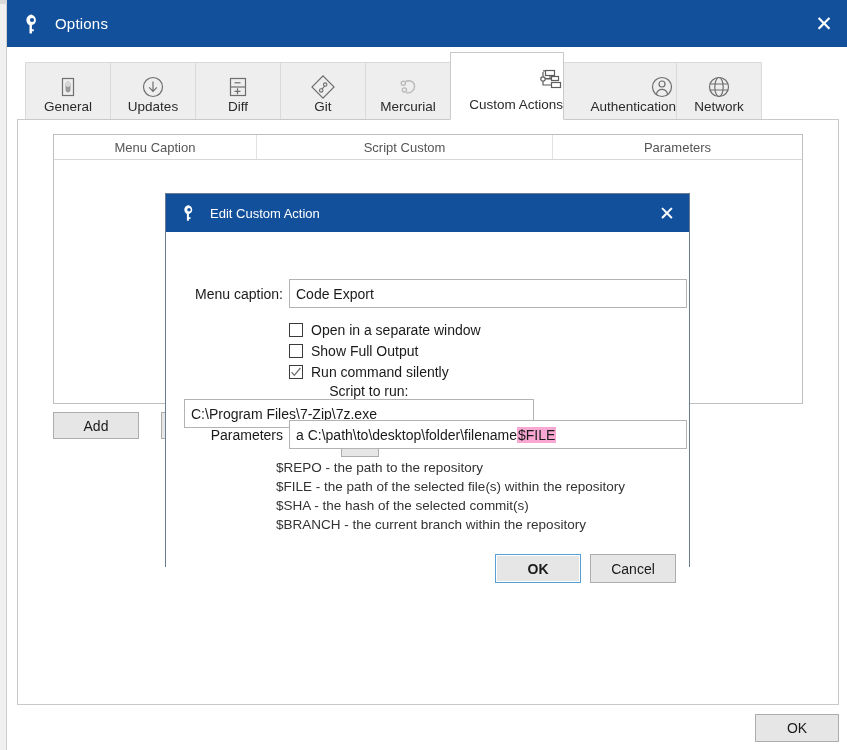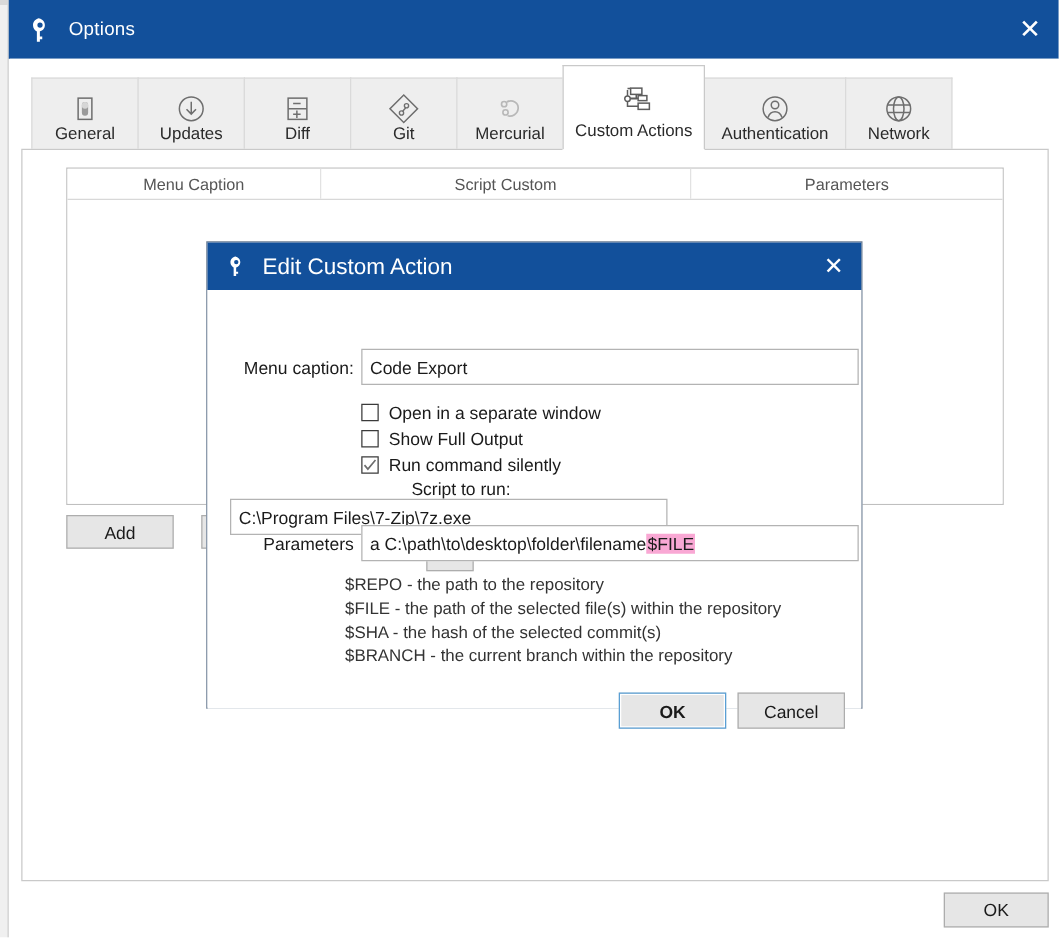--- a/index.html
+++ b/index.html
@@ -75,21 +75,21 @@
     padding-top: 7px;
     cursor: pointer;
     position: relative;
   }
   .tab .tlabel {
     font-size: 13.5px; color: #2a2a2a;
     position: absolute; bottom: 6px;
     white-space: nowrap;
   }
   .tab .ticon { height: 30px; display: flex; align-items: center; justify-content: center; margin-top: 2px;}
-  .tab.wide { width: 114px; }
+  .tab.wide { width: 114px; align-items: flex-end; }
   .tab.active {
     background: #ffffff;
     height: 68px;
     border: 1px solid #c9c9c9;
     border-bottom: 1px solid #ffffff;
     z-index: 5;
     padding-top: 10px;
   }
   .tab.active .tlabel { bottom: 7px; }
 
@@ -161,21 +161,21 @@
     background: #ffffff;
     border: 1px solid #6a7c92;
     box-shadow: 0 0 0 0 rgba(0,0,0,0);
   }
   .dlg-title {
     height: 38px; background: #12509b;
     display: flex; align-items: center;
   }
   .dlg-ticon { margin-left: 12px; width: 22px; height: 22px;
     display: flex; align-items: center; justify-content: center; }
-  .dlg-ttext { margin-left: 10px; color: #ffffff; font-size: 18px; }
+  .dlg-ttext { margin-left: 10px; color: #ffffff; font-size: 13px; }
   .dlg-close {
     margin-left: auto; width: 44px; height: 38px;
     display: flex; align-items: center; justify-content: center;
     color: #ffffff; font-size: 19px; cursor: pointer;
   }
 
   .dlg-body { position: relative; height: 335px; background: #ffffff; }
 
   .frow { position: absolute; display: flex; align-items: center; }
   .flabel {

